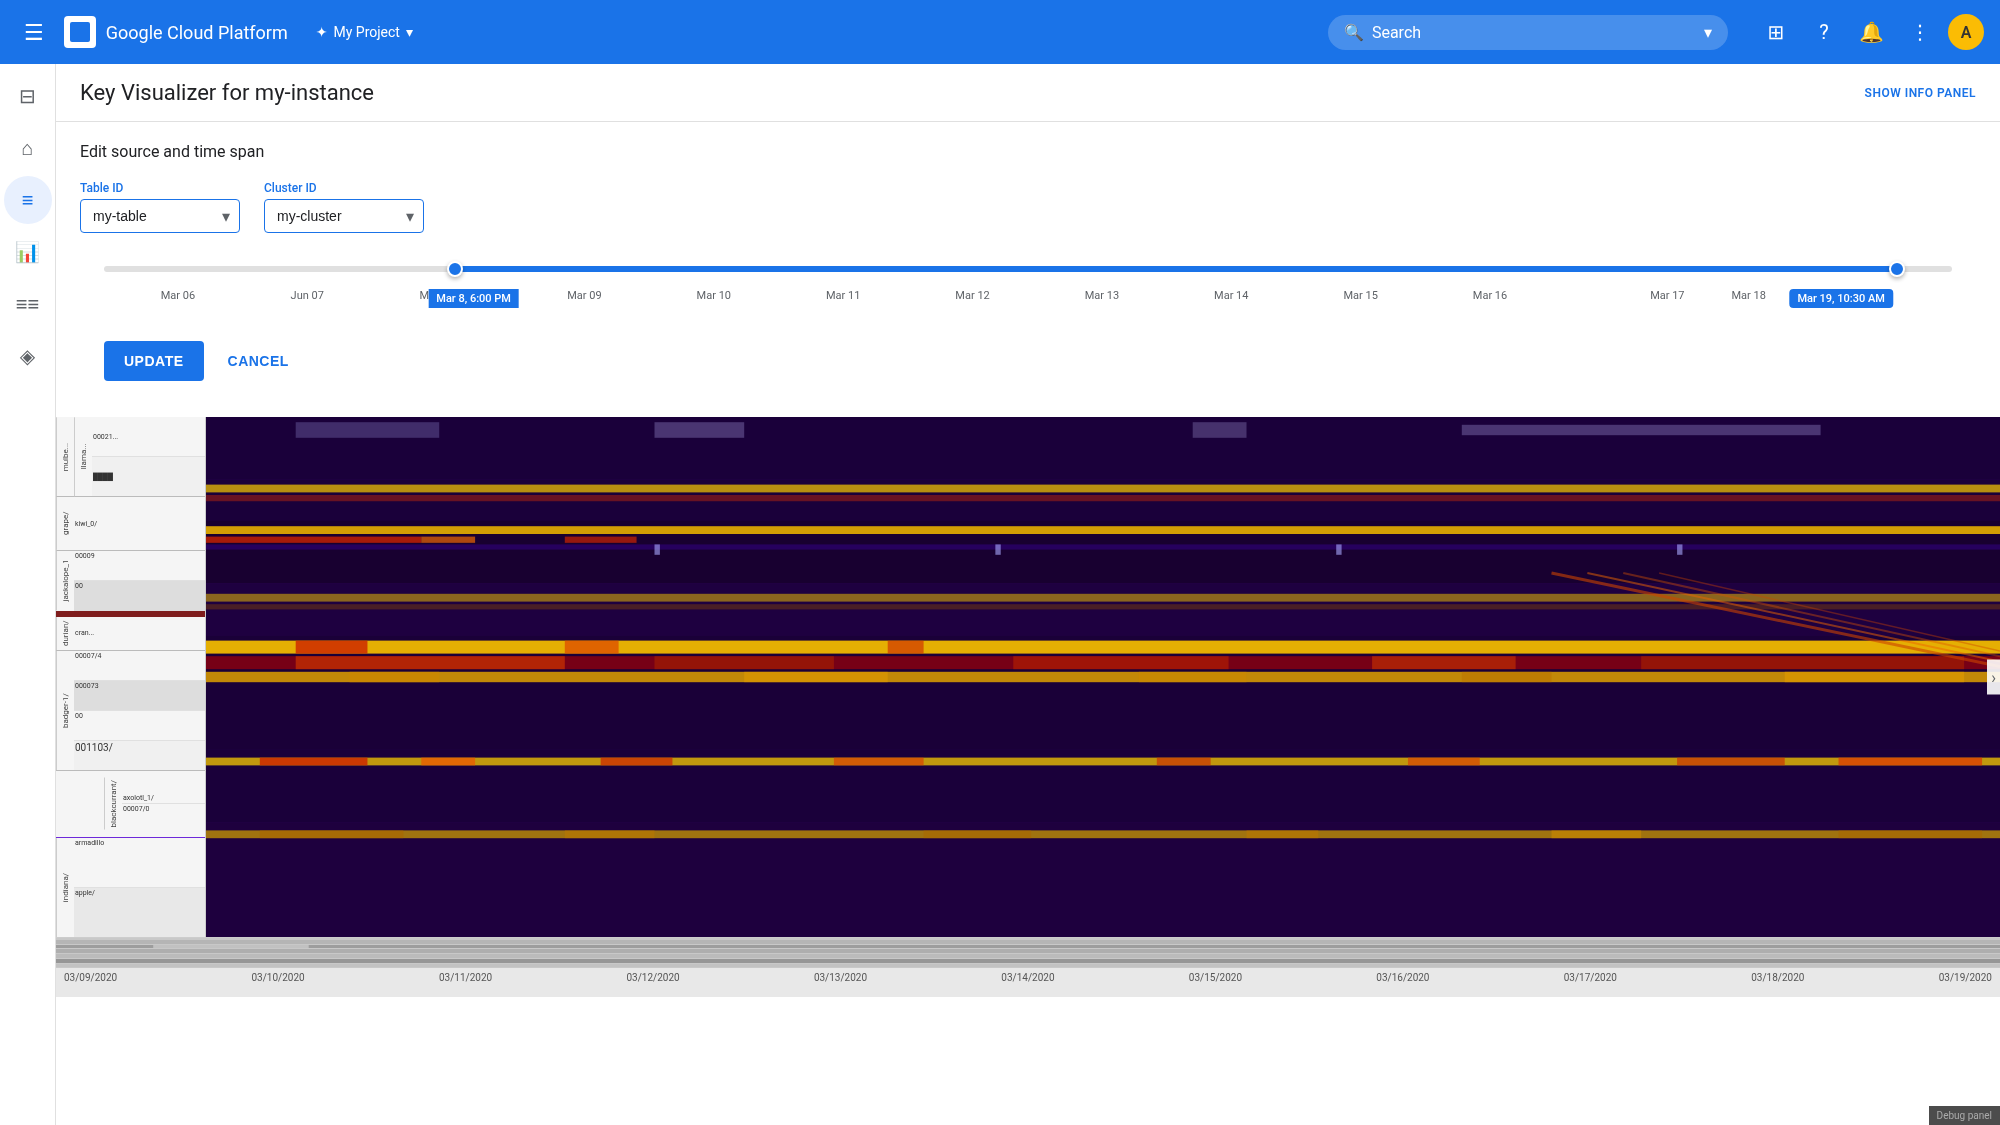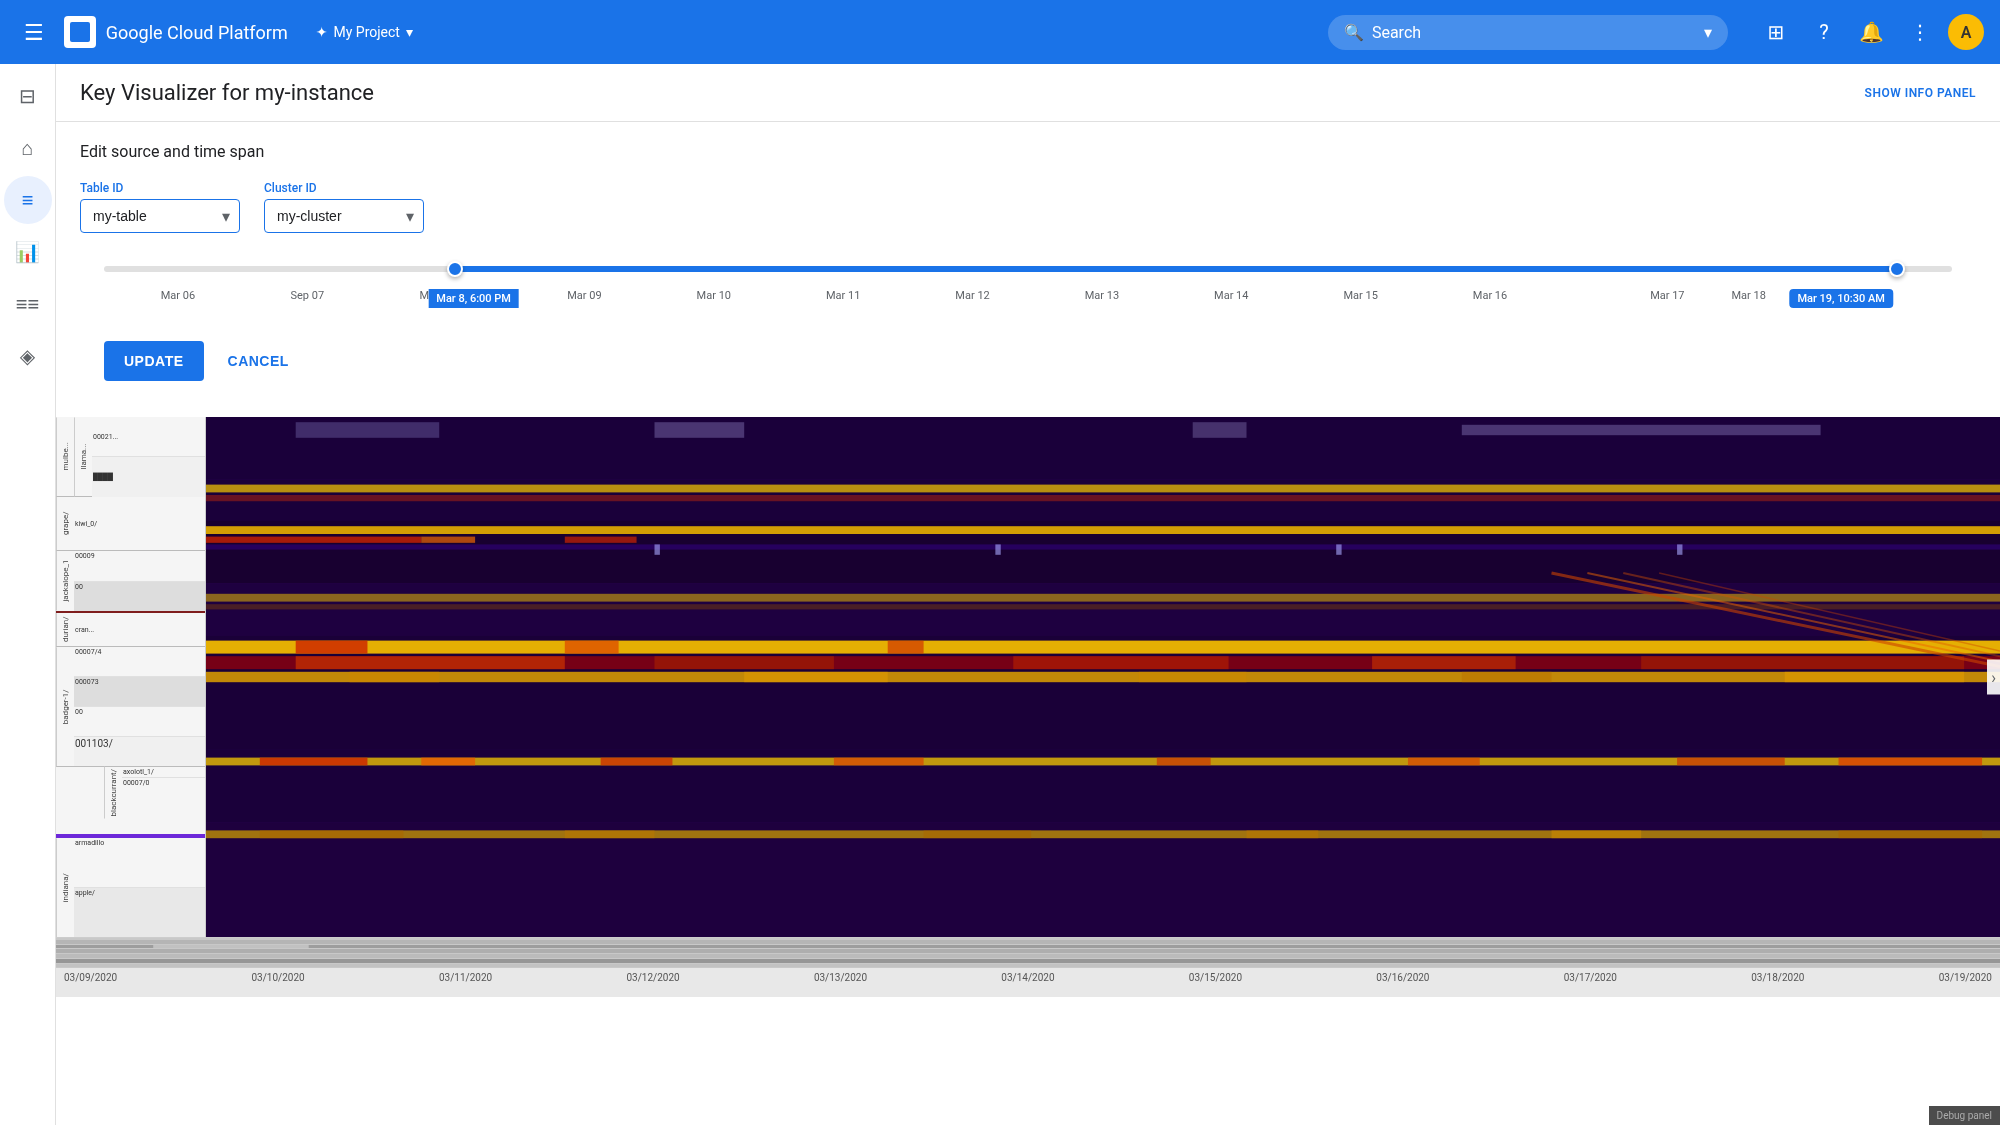--- a/index.html
+++ b/index.html
@@ -156,21 +156,21 @@
       <div class="timeline-wrapper">
         <div class="timeline-track">
           <div class="timeline-bar"></div>
           <div class="timeline-selected" style="left: 19%; width: 78%;"></div>
           <div class="timeline-handle" style="left: calc(19% - 8px);"></div>
           <div class="timeline-handle" style="left: calc(97% - 8px);"></div>
         </div>
 
         <div class="timeline-dates">
           <span class="date-label" style="left: 4%;">Mar 06</span>
-          <span class="date-label" style="left: 11%;">Sep 07</span>
+          <span class="date-label" style="left: 11%;">Jun 07</span>
           <span class="date-label" style="left: 18%;">Mar 08</span>
           <span class="date-label active-start" style="left: 20%;">Mar 8, 6:00 PM</span>
           <span class="date-label" style="left: 26%;">Mar 09</span>
           <span class="date-label" style="left: 33%;">Mar 10</span>
           <span class="date-label" style="left: 40%;">Mar 11</span>
           <span class="date-label" style="left: 47%;">Mar 12</span>
           <span class="date-label" style="left: 54%;">Mar 13</span>
           <span class="date-label" style="left: 61%;">Mar 14</span>
           <span class="date-label" style="left: 68%;">Mar 15</span>
           <span class="date-label" style="left: 75%;">Mar 16</span>
@@ -199,21 +199,21 @@
               <div style="flex:1; border-bottom:1px solid #e0e0e0; font-size:7px; padding:1px; display:flex; align-items:center;">00021...</div>
               <div style="flex:1; font-size:7px; padding:1px; display:flex; align-items:center; background:#f0f0f0;">████</div>
             </div>
           </div>
 
           <div style="flex:0.8; display:flex; align-items:stretch; border-bottom:1px solid #bbb;">
             <div style="writing-mode:vertical-rl; transform:rotate(180deg); font-size:8px; color:#444; padding:2px; border-right:1px solid #ccc; display:flex; align-items:center; justify-content:center; min-width:18px;">grape/</div>
             <div style="flex:1; font-size:7px; padding:1px; display:flex; align-items:center;">kiwi_0/</div>
           </div>
 
-          <div style="flex:0.9; display:flex; align-items:stretch; border-bottom:2px solid #7f1d1d;">
+          <div style="flex:0.9; display:flex; align-items:stretch; border-bottom:6px solid #7f1d1d;">
             <div style="writing-mode:vertical-rl; transform:rotate(180deg); font-size:8px; color:#444; padding:2px; border-right:1px solid #ccc; display:flex; align-items:center; justify-content:center; min-width:18px;">jackalope_1</div>
             <div style="flex:1; display:flex; flex-direction:column;">
               <div style="flex:1; font-size:7px; padding:1px; border-bottom:1px solid #e0e0e0;">00009</div>
               <div style="flex:1; font-size:7px; padding:1px; background:#ddd;">00</div>
             </div>
           </div>
 
           <div style="flex:0.5; display:flex; align-items:stretch; border-bottom:1px solid #bbb;">
             <div style="writing-mode:vertical-rl; transform:rotate(180deg); font-size:8px; color:#444; padding:2px; border-right:1px solid #ccc; display:flex; align-items:center; justify-content:center; min-width:18px;">durian/</div>
             <div style="flex:1; font-size:7px; padding:1px; display:flex; align-items:center;">cran...</div>
@@ -222,21 +222,21 @@
           <div style="flex:1.8; display:flex; align-items:stretch; border-bottom:1px solid #bbb;">
             <div style="writing-mode:vertical-rl; transform:rotate(180deg); font-size:8px; color:#444; padding:2px; border-right:1px solid #ccc; display:flex; align-items:center; justify-content:center; min-width:18px;">badger-1/</div>
             <div style="flex:1; display:flex; flex-direction:column;">
               <div style="flex:1; font-size:7px; padding:1px; border-bottom:1px solid #e0e0e0;">00007/4</div>
               <div style="flex:1; font-size:7px; padding:1px; border-bottom:1px solid #e0e0e0; background:#ddd;">000073</div>
               <div style="flex:1; font-size:7px; padding:1px; border-bottom:1px solid #e0e0e0;">00</div>
               <div style="flex:1; font-size:10px; padding:1px; background:#f0f0f0;">001103/</div>
             </div>
           </div>
 
-          <div style="flex:1; display:flex; align-items:flex-start; border-bottom:4px solid #6d28d9;padding-left:48px;">
+          <div style="flex:1; display:flex; align-items:center; border-bottom:1px solid #6d28d9;padding-left:48px;">
             <div style="writing-mode:vertical-rl; transform:rotate(180deg); font-size:8px; color:#444; padding:2px; border-right:1px solid #ccc; display:flex; align-items:center; justify-content:center; min-width:18px;">blackcurrant/</div>
             <div style="flex:1; display:flex; flex-direction:column;">
               <div style="flex:1; font-size:7px; padding:1px; border-bottom:1px solid #e0e0e0;">axolotl_1/</div>
               <div style="flex:1; font-size:7px; padding:1px;">00007/0</div>
             </div>
           </div>
 
           <div style="flex:1.5; display:flex; align-items:stretch;">
             <div style="writing-mode:vertical-rl; transform:rotate(180deg); font-size:8px; color:#444; padding:2px; border-right:1px solid #ccc; display:flex; align-items:center; justify-content:center; min-width:18px;">indiana/</div>
             <div style="flex:1; display:flex; flex-direction:column;">

